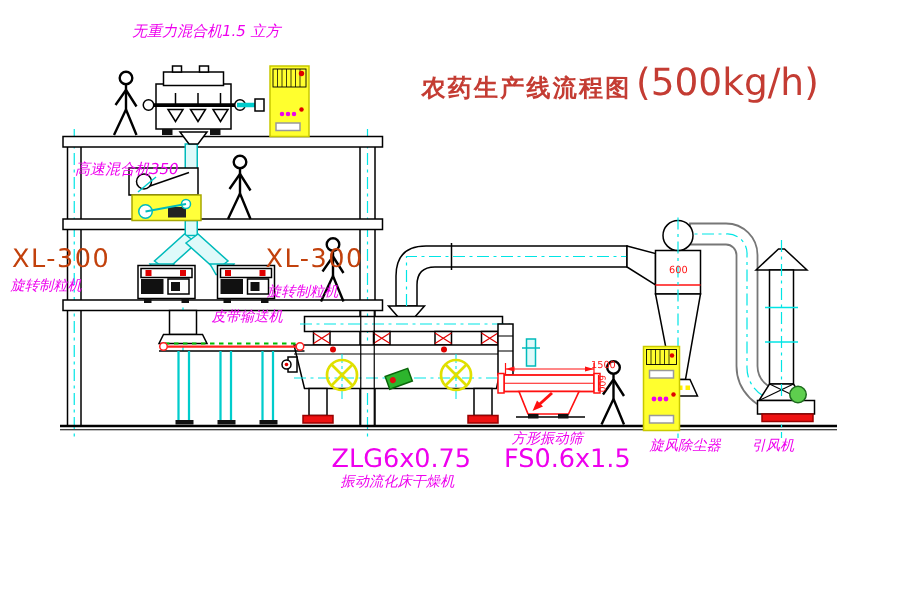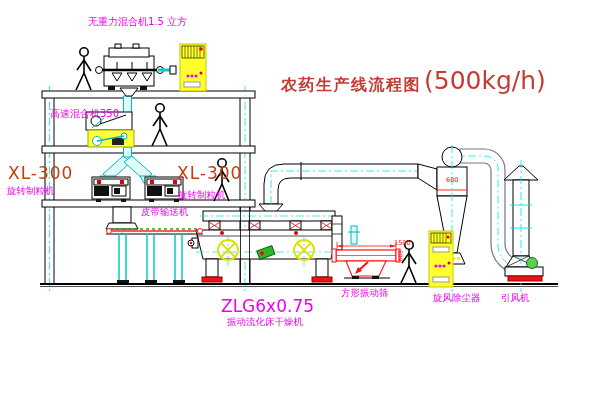--- a/index.html
+++ b/index.html
@@ -1,25 +1,25 @@
 <!DOCTYPE html>
 <html><head>
 <meta charset="utf-8">
 <style>
   html,body{margin:0;padding:0;background:#fff;}
   #stage{position:relative;width:600px;height:403px;background:#ffffff;overflow:hidden;
          font-family:"DejaVu Sans","Liberation Sans",sans-serif;}
   #drawing{position:absolute;left:0;top:0;}
   .lbl{position:absolute;line-height:1;white-space:nowrap;
        font-family:"DejaVu Sans","Liberation Sans",sans-serif;}
-  .m   {color:#ee00ee;font-size:9.5px;}
+  .m   {color:#ee00ee;font-size:9.5px;font-style:italic;}
   .mbig{color:#ee00ee;font-size:17px;}
   .cy  {color:#c2410c;font-size:17px;letter-spacing:1px;}
   .rd  {color:#ff1111;font-size:6.5px;}
-  .title-row{position:absolute;left:281px;top:44px;display:flex;align-items:flex-end;gap:3px;margin-top:26px;}
+  .title-row{position:absolute;left:281px;top:44px;display:flex;align-items:flex-end;gap:3px;}
   .title-zh{color:#c43c33;font-size:16px;font-weight:600;letter-spacing:1.5px;line-height:1;}
   .title-cap{color:#c43c33;font-size:25px;font-weight:400;line-height:.9;}
   .rot90{transform:rotate(90deg);transform-origin:left top;}
 </style>
 </head>
 <body>
 
 <div id="stage">
 
 <svg id="drawing" width="600" height="403" viewBox="0 0 600 403">
@@ -314,20 +314,21 @@
   <div class="lbl m" style="left:7px;top:186px;">旋转制粒机</div>
 
   <div class="lbl cy" style="left:177px;top:165px;">XL-300</div>
   <div class="lbl m" style="left:178px;top:190px;">旋转制粒机</div>
   <div class="lbl m" style="left:141px;top:207px;">皮带输送机</div>
 
   <div class="lbl m" style="left:227px;top:288px;margin-top:29px;">振动流化床干燥机</div>
   <div class="lbl mbig" style="left:221px;top:298px;">ZLG6x0.75</div>
 
   <div class="lbl m" style="left:341px;top:288px;">方形振动筛</div>
+  <div class="lbl mbig" style="left:336px;top:298px;">FS0.6x1.5</div>
 
   <div class="lbl m" style="left:433px;top:293px;">旋风除尘器</div>
   <div class="lbl m" style="left:501px;top:293px;">引风机</div>
 
   <div class="lbl rd" style="left:352px;top:240px;margin-left:42px;">1500</div>
   <div class="lbl rd rot90" style="left:403px;top:250px;font-size:6px;">600</div>
   <div class="lbl rd" style="left:446px;top:177px;">600</div>
 
 </div>
 

